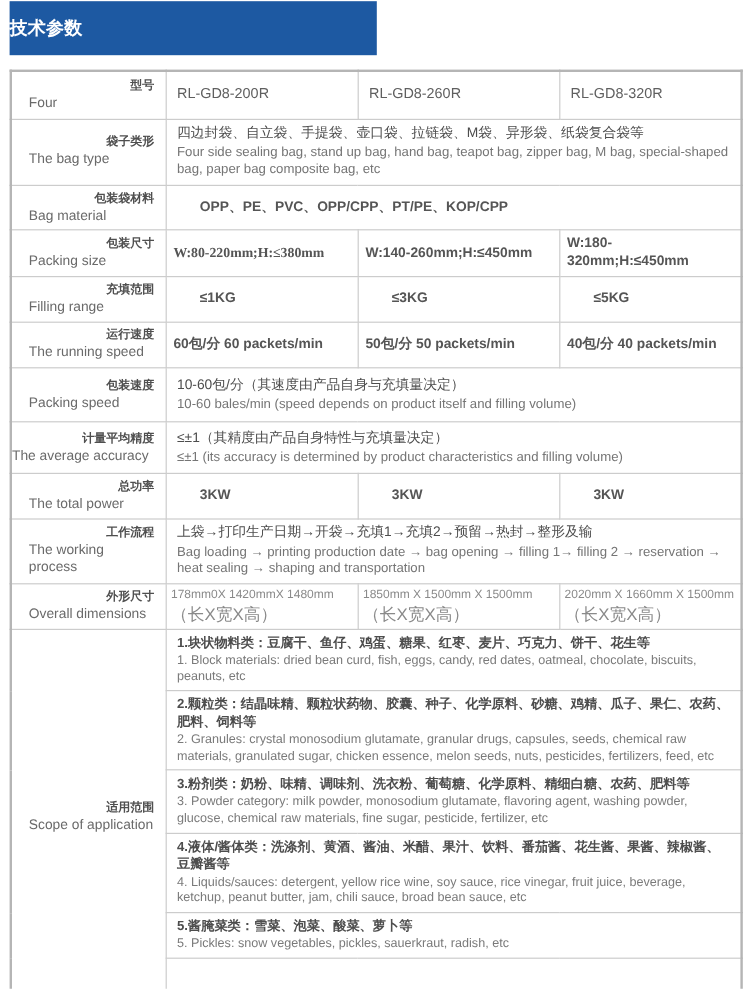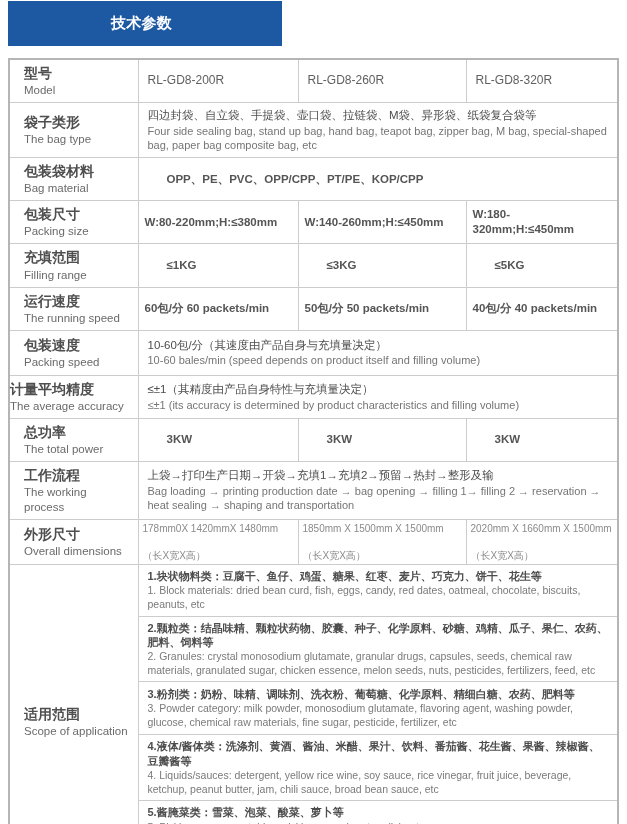--- a/index.html
+++ b/index.html
@@ -5,52 +5,52 @@
   html,body{margin:0;padding:0;}
   body{
     width:627px;height:824px;background:#ffffff;position:relative;
     font-family:"Liberation Sans", sans-serif;
     -webkit-font-smoothing:antialiased;
   }
   *{box-sizing:border-box;}
 
   
   .banner{
-    position:absolute;left:8px;top:1px;width:274px;height:45px;
+    position:absolute;left:8px;top:1px;width:306px;height:45px;
     background:#1d59a2;color:#ffffff;
-    display:flex;align-items:center;justify-content:center;
+    display:flex;align-items:center;
     font-size:15px;letter-spacing:.2px;
   }
   .banner .cn{font-weight:bold;margin-right:7px;}
 
   
   table.spec{
     position:absolute;left:8px;top:58px;width:609px;
     border-collapse:collapse;table-layout:fixed;
     border:2px solid #b5b5b5;
   }
   td{
     border:1px solid #cccccc;
     vertical-align:middle;
     padding:4px 9px;
     line-height:1.3;
   }
   td.lbl{padding-left:14px;}
-  .lbl-cn{font-size:14px;font-weight:600;color:#4f4f4f;}
+  .lbl-cn{font-size:10px;font-weight:600;color:#4f4f4f;text-align:right;}
   .lbl-en{font-size:11.5px;color:#6a6a6a;margin-top:1px;}
 
   .val{font-size:11.5px;color:#555555;font-weight:600;padding-left:28px;}
   .val-plain{font-size:12px;color:#5f5f5f;font-weight:normal;}
 
   .cn-line{font-size:11.5px;font-weight:400;color:#4d4d4d;}
   .en-line{font-size:11px;color:#757575;margin-top:1px;}
 
   td.dim{padding:2px 4px;}
   .dim-size{font-size:10px;color:#8a8a8a;}
-  .dim-note{font-size:10px;color:#8a8a8a;margin-top:14px;}
+  .dim-note{font-size:14px;color:#8a8a8a;margin-top:1px;}
 
   .scope-cn{font-size:11px;font-weight:600;color:#4d4d4d;}
   .scope-en{font-size:10.5px;color:#7a7a7a;margin-top:1px;}
 </style>
 </head>
 <body>
 
 <div class="banner">
   <span class="cn">技术参数</span>
 </div>
@@ -60,21 +60,21 @@
     <col style="width:129px">
       <col style="width:160px">
       <col style="width:168px">
       <col style="width:152px">
   </colgroup>
 
   <tbody>
       <tr style="height:40px">
     <td class="lbl">
       <div class="lbl-cn">型号</div>
-      <div class="lbl-en">Model</div>
+      <div class="lbl-en">Four</div>
     </td>
     <td class="val-plain">RL-GD8-200R</td>
     <td class="val-plain">RL-GD8-260R</td>
     <td class="val-plain">RL-GD8-320R</td>
   </tr>
 
   <tr style="height:55px">
     <td class="lbl">
       <div class="lbl-cn">袋子类形</div>
       <div class="lbl-en">The bag type</div>
@@ -91,21 +91,21 @@
       <div class="lbl-en">Bag material</div>
     </td>
     <td colspan="3" class="val">OPP、PE、PVC、OPP/CPP、PT/PE、KOP/CPP</td>
   </tr>
 
   <tr style="height:38px">
     <td class="lbl">
       <div class="lbl-cn">包装尺寸</div>
       <div class="lbl-en">Packing size</div>
     </td>
-    <td class="val" style="padding-left:6px;">W:80-220mm;H:≤380mm</td>
+    <td class="val" style="padding-left:6px;font-family:Liberation Serif, serif;">W:80-220mm;H:≤380mm</td>
     <td class="val" style="padding-left:6px;">W:140-260mm;H:≤450mm</td>
     <td class="val" style="padding-left:6px;">W:180-320mm;H:≤450mm</td>
   </tr>
 
   <tr style="height:38px">
     <td class="lbl">
       <div class="lbl-cn">充填范围</div>
       <div class="lbl-en">Filling range</div>
     </td>
     <td class="val">≤1KG</td>

